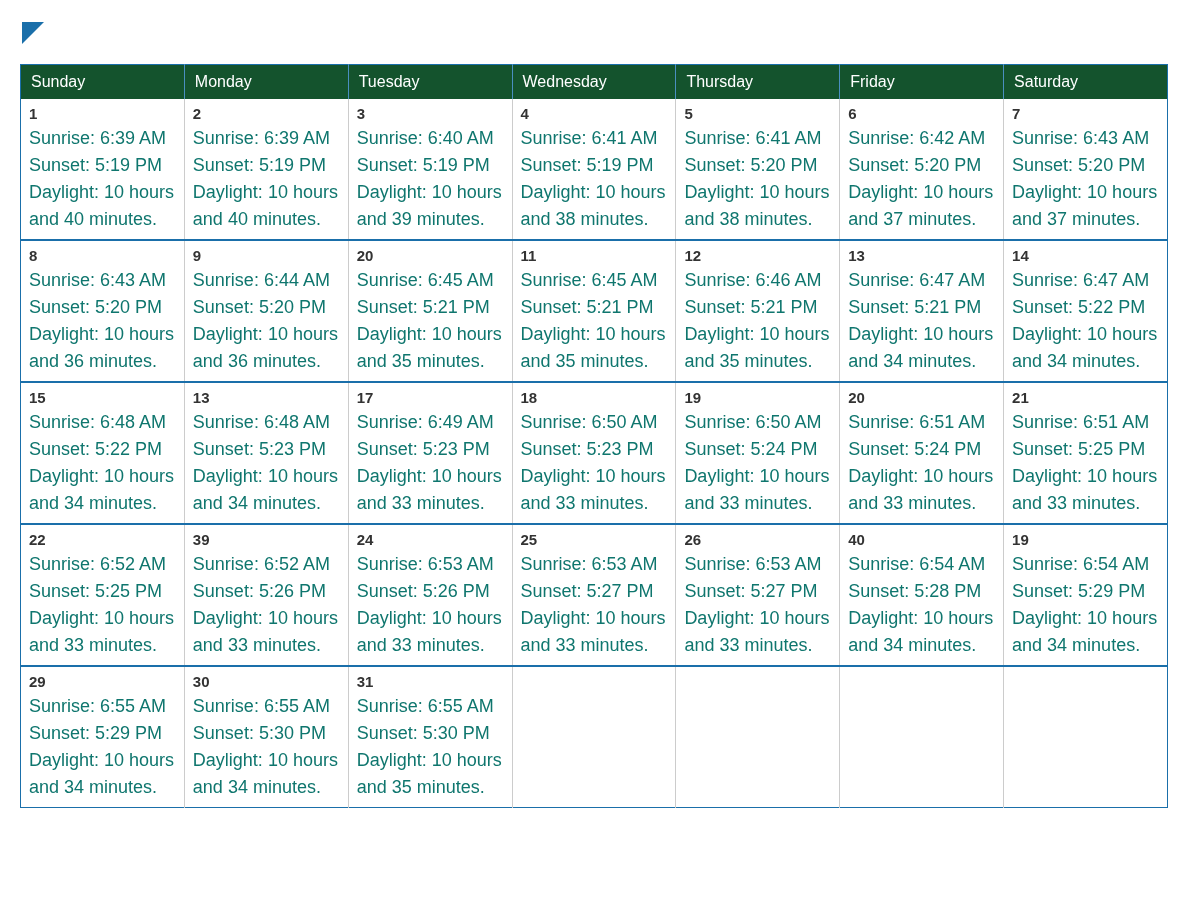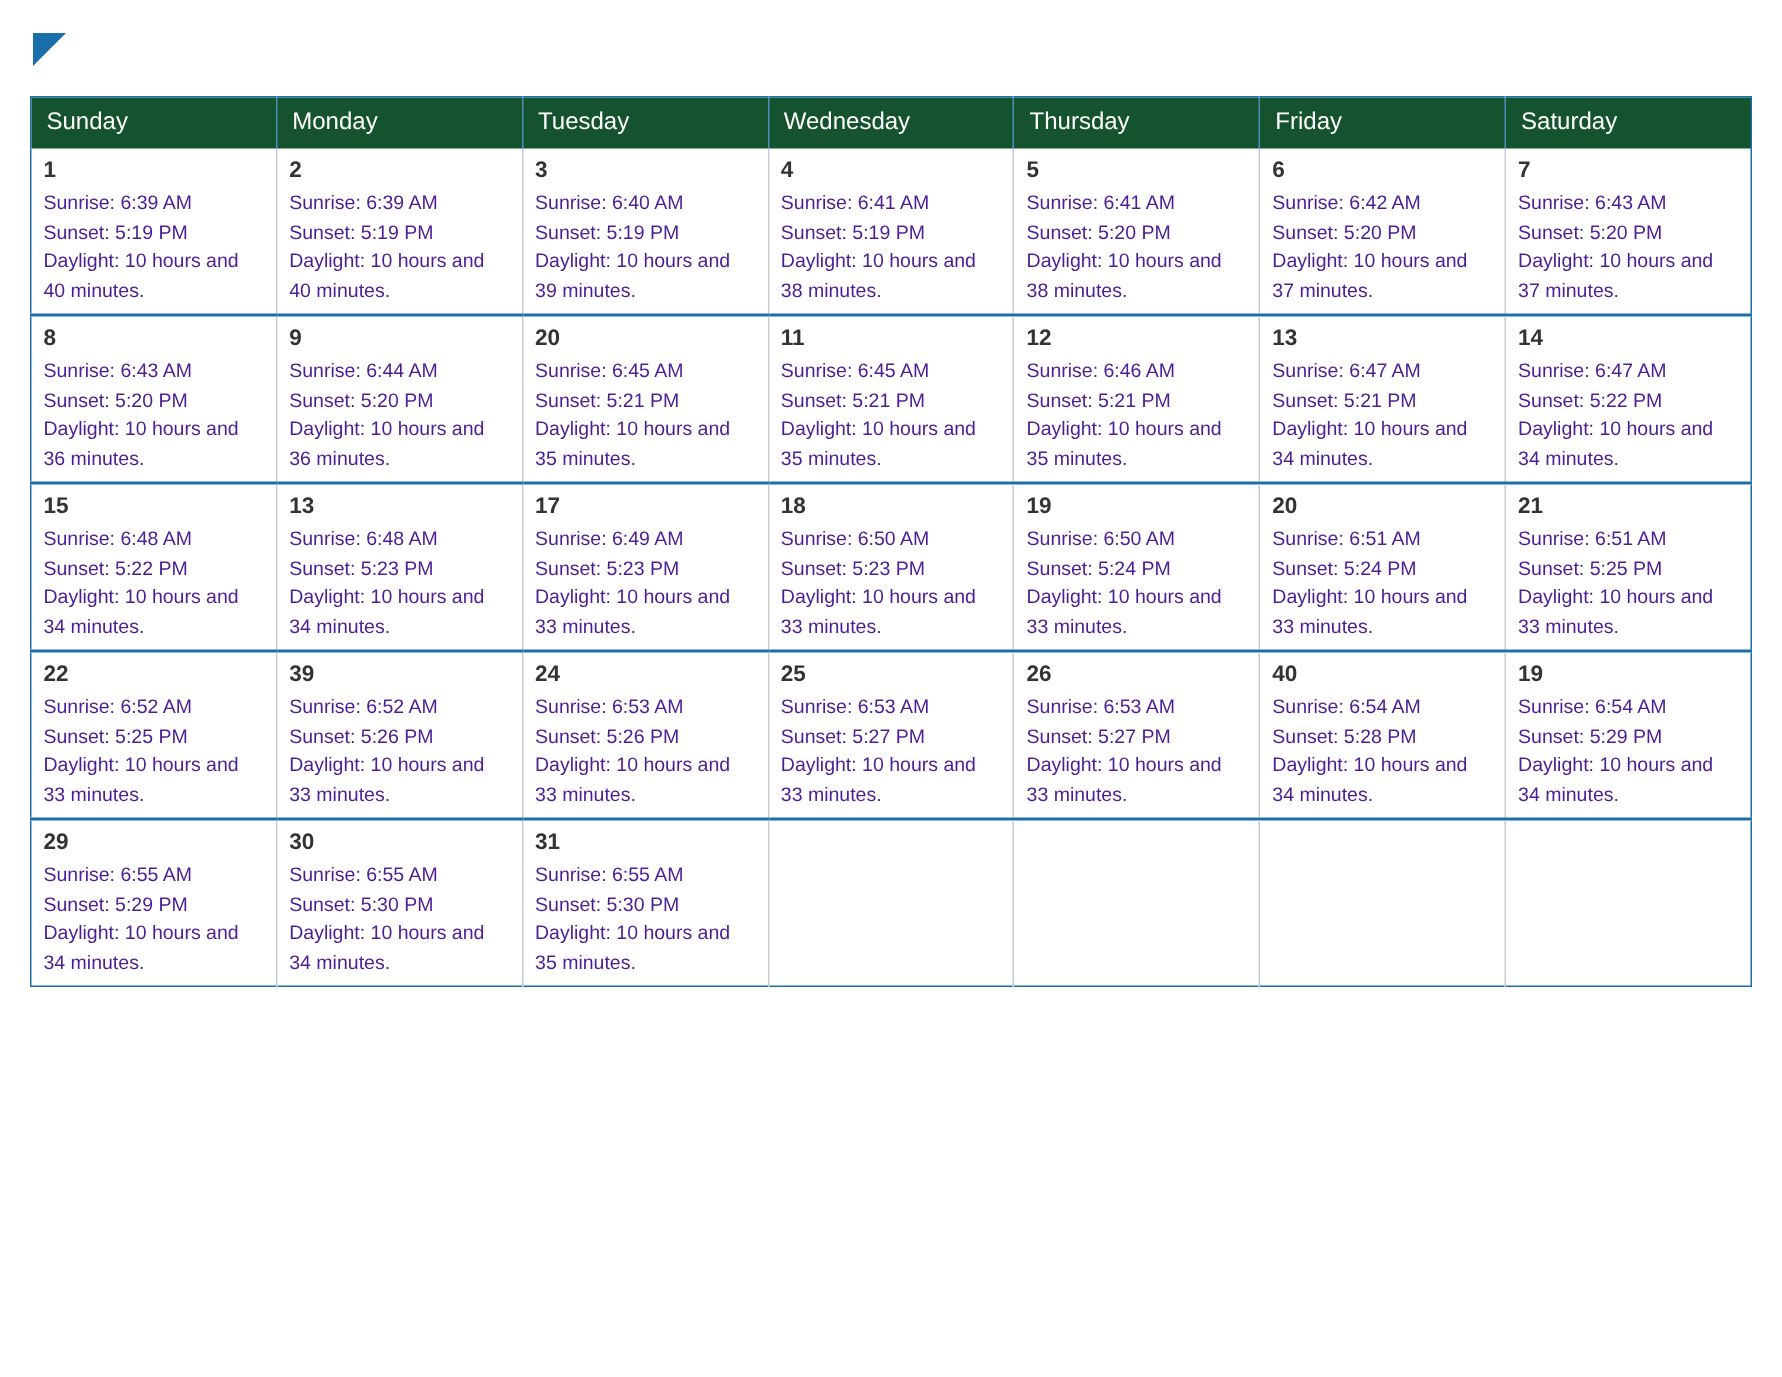--- a/index.html
+++ b/index.html
@@ -81,23 +81,23 @@
     .calendar tr:last-child td {
       border-bottom: none;
     }
     .day-number {
       font-size: 15px;
       font-weight: bold;
       display: block;
       margin-bottom: 3px;
     }
     .day-info {
-      font-size: 13px;
+      font-size: 18px;
       line-height: 1.5;
-      color: #4c1d95;
+      color: #0f766e;
     }
     .empty-cell {
       background: #fff;
     }
   </style>
 </head>
 <body>
 
 <div class="header">
   <div class="logo-wrapper">

